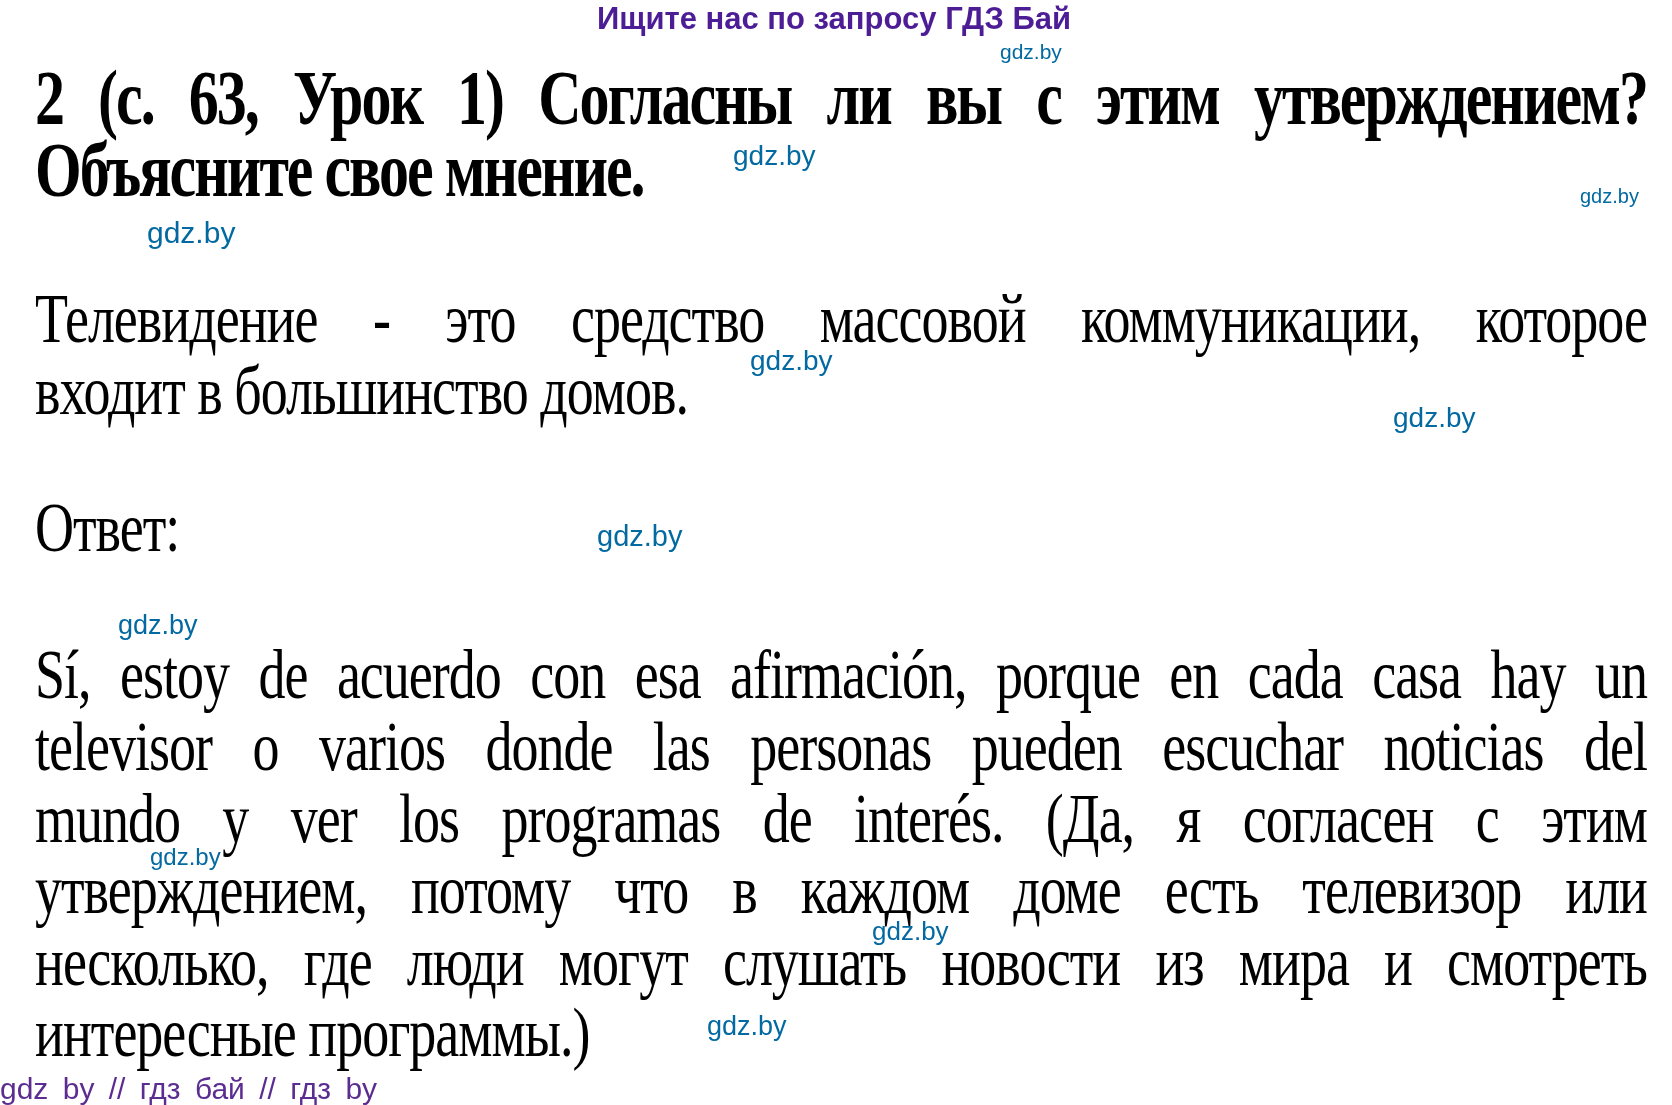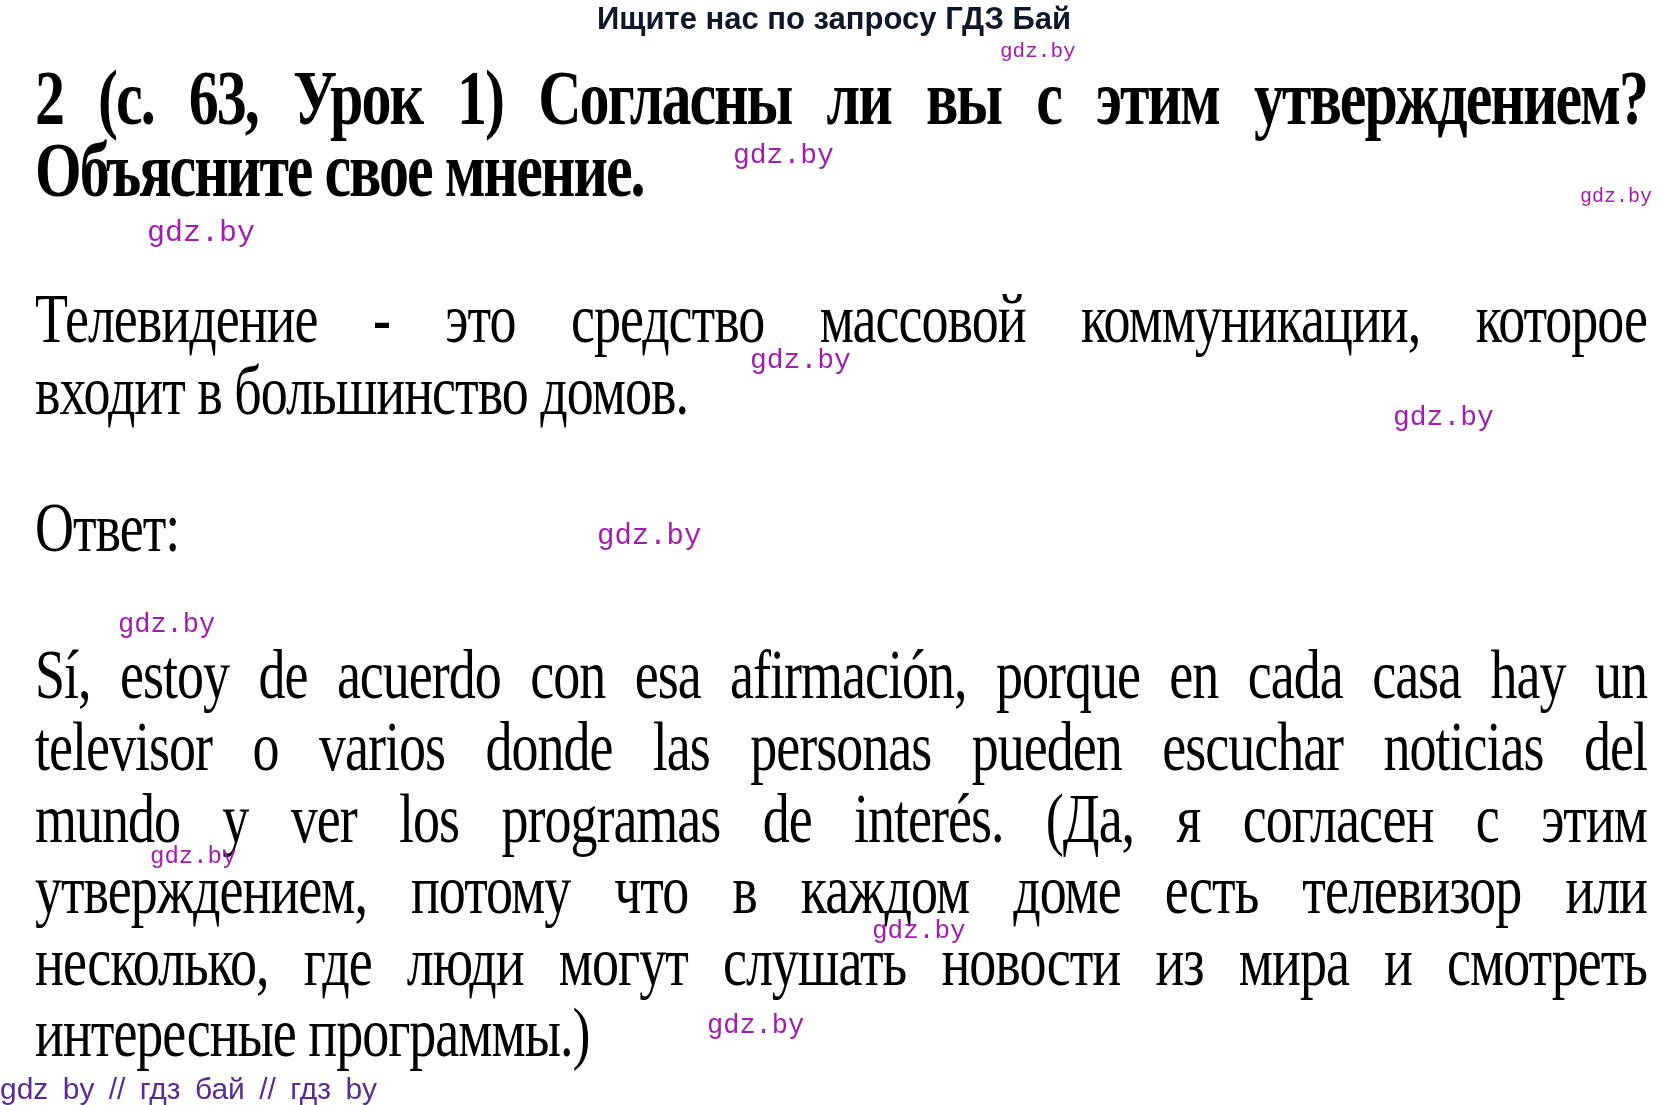--- a/index.html
+++ b/index.html
@@ -37,28 +37,28 @@
   }
   
   .footer{
     top:1072px;left:0;width:1616px;text-align:left;
     font-family:"Liberation Sans","DejaVu Sans",sans-serif;
     font-size:30px;word-spacing:6px;
   }
   
   .wm{
     position:absolute;
-    font-family:Liberation Mono, monospace;
-    color:#a21caf;white-space:nowrap;text-align:right;
+    font-family:Liberation Sans, sans-serif;
+    color:#0369a1;white-space:nowrap;text-align:right;
   }
 </style>
 </head>
 <body>
 
-<div class="abs promo" style="color:#0f172a;">Ищите нас по запросу ГДЗ Бай</div>
+<div class="abs promo" style="color:#4c1d95;">Ищите нас по запросу ГДЗ Бай</div>
 
 <div class="serifblock heading">
   <div class="just">2 (с. 63, Урок 1) Согласны ли вы с этим утверждением?</div>
   <div class="left">Объясните свое мнение.</div>
 </div>
 
 <div class="serifblock statement">
   <div class="just">Телевидение - это средство массовой коммуникации, которое</div>
   <div class="left">входит в большинство домов.</div>
 </div>

